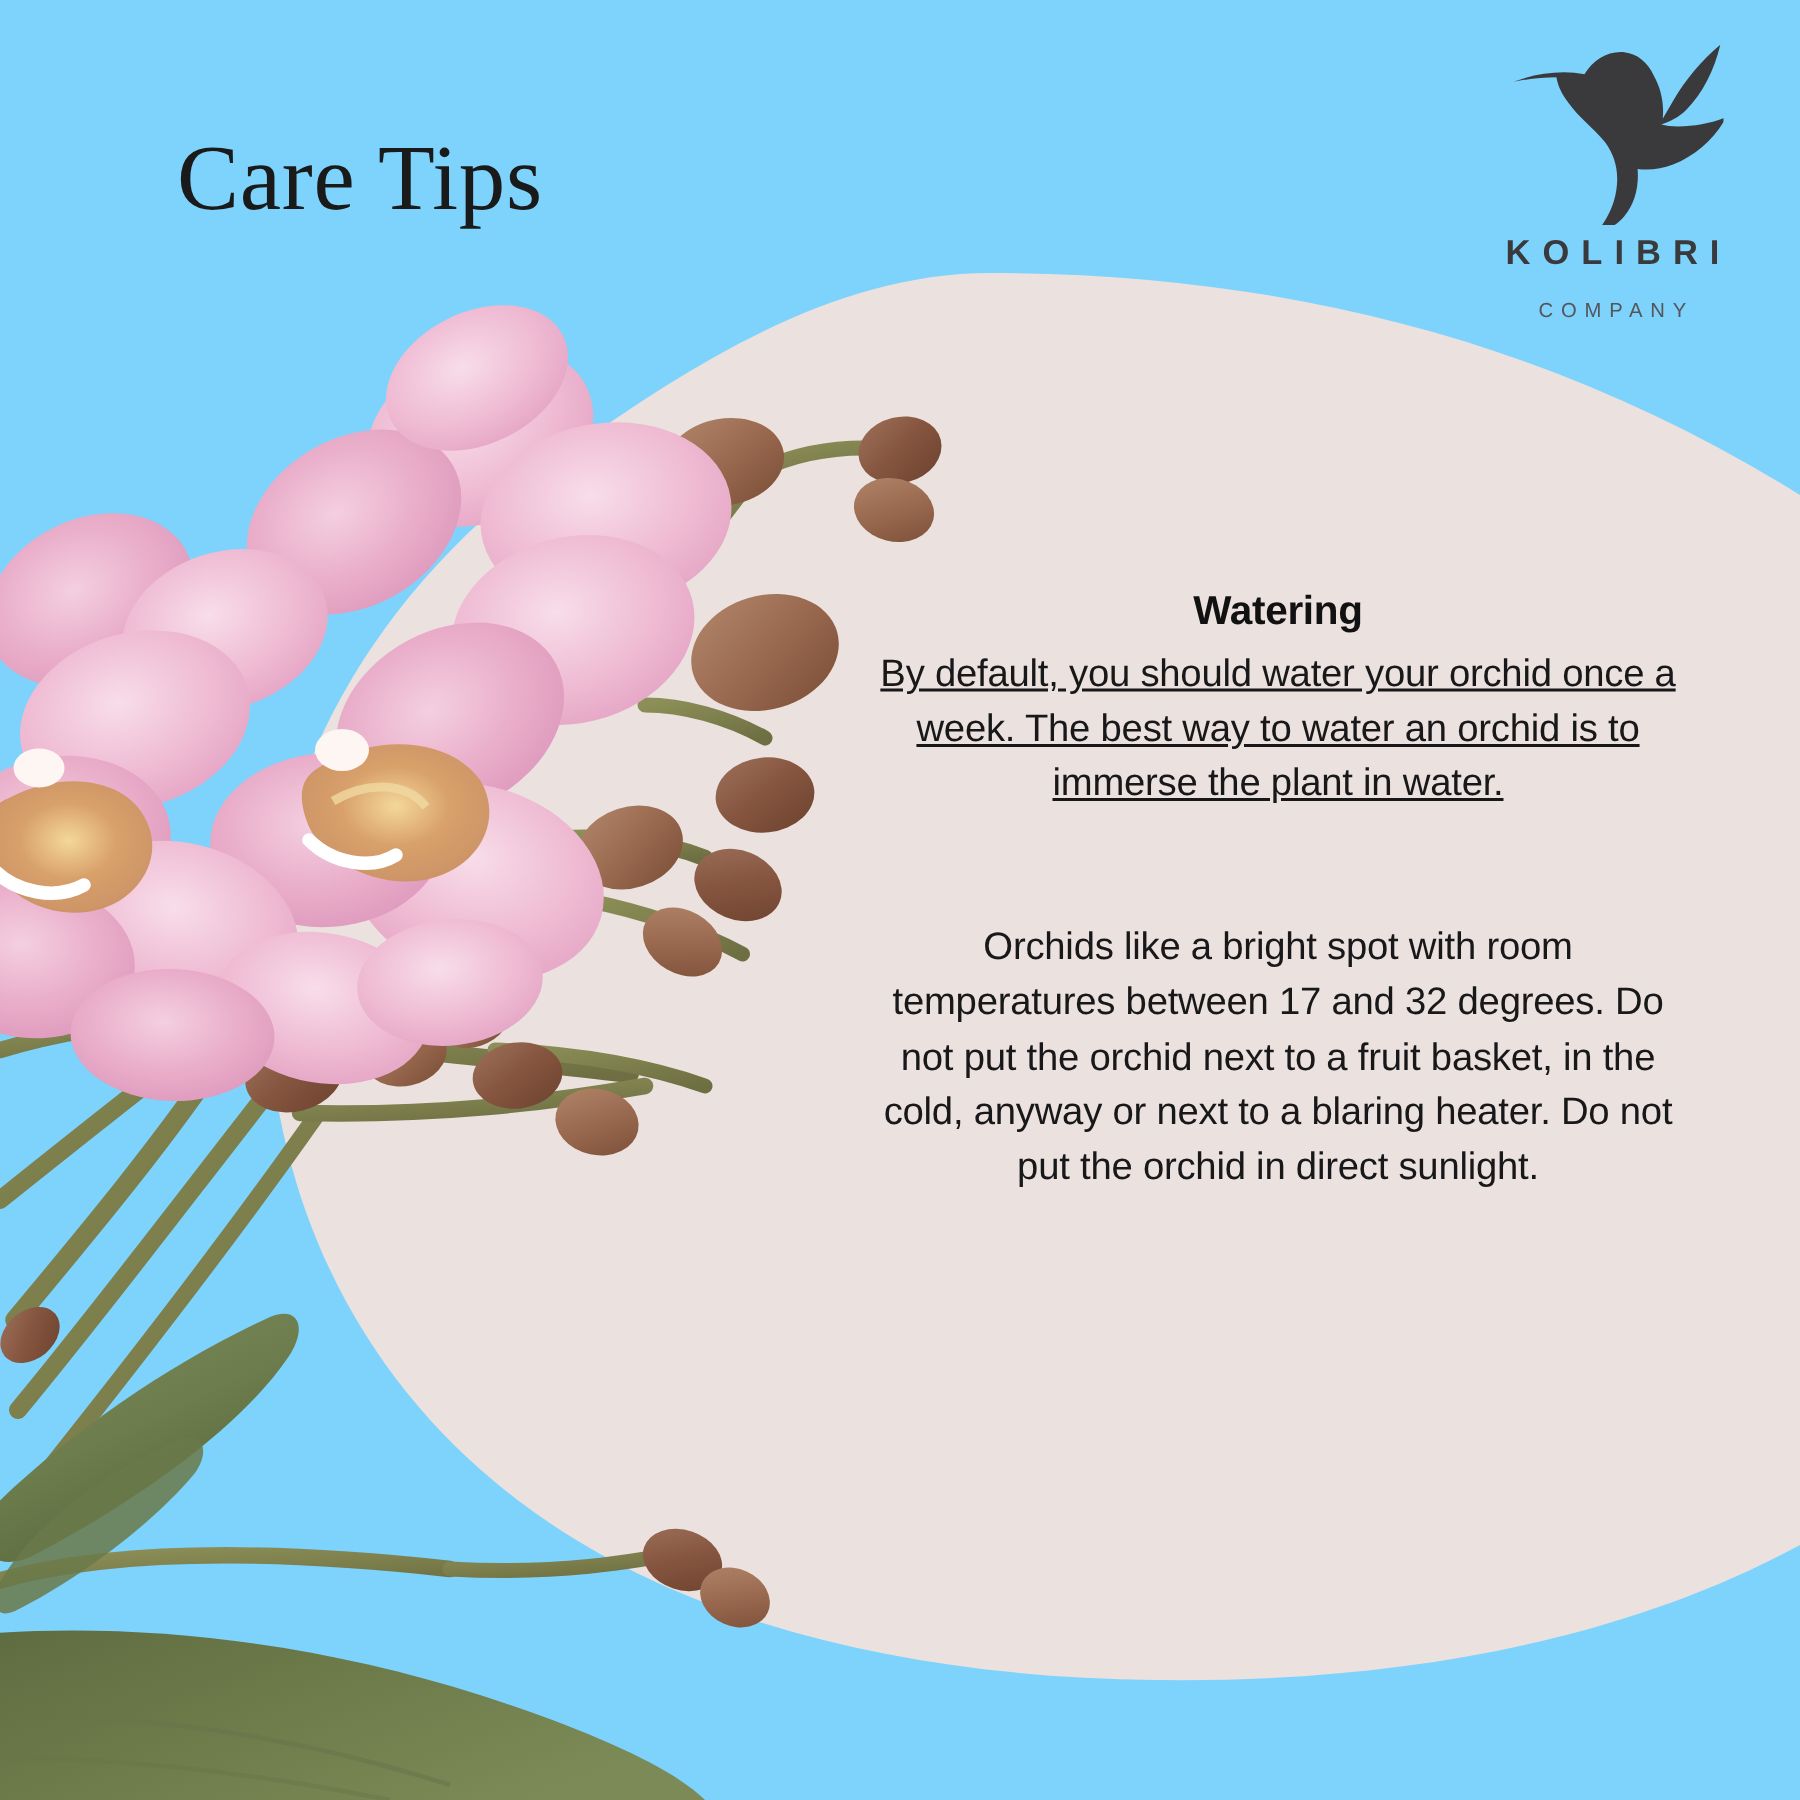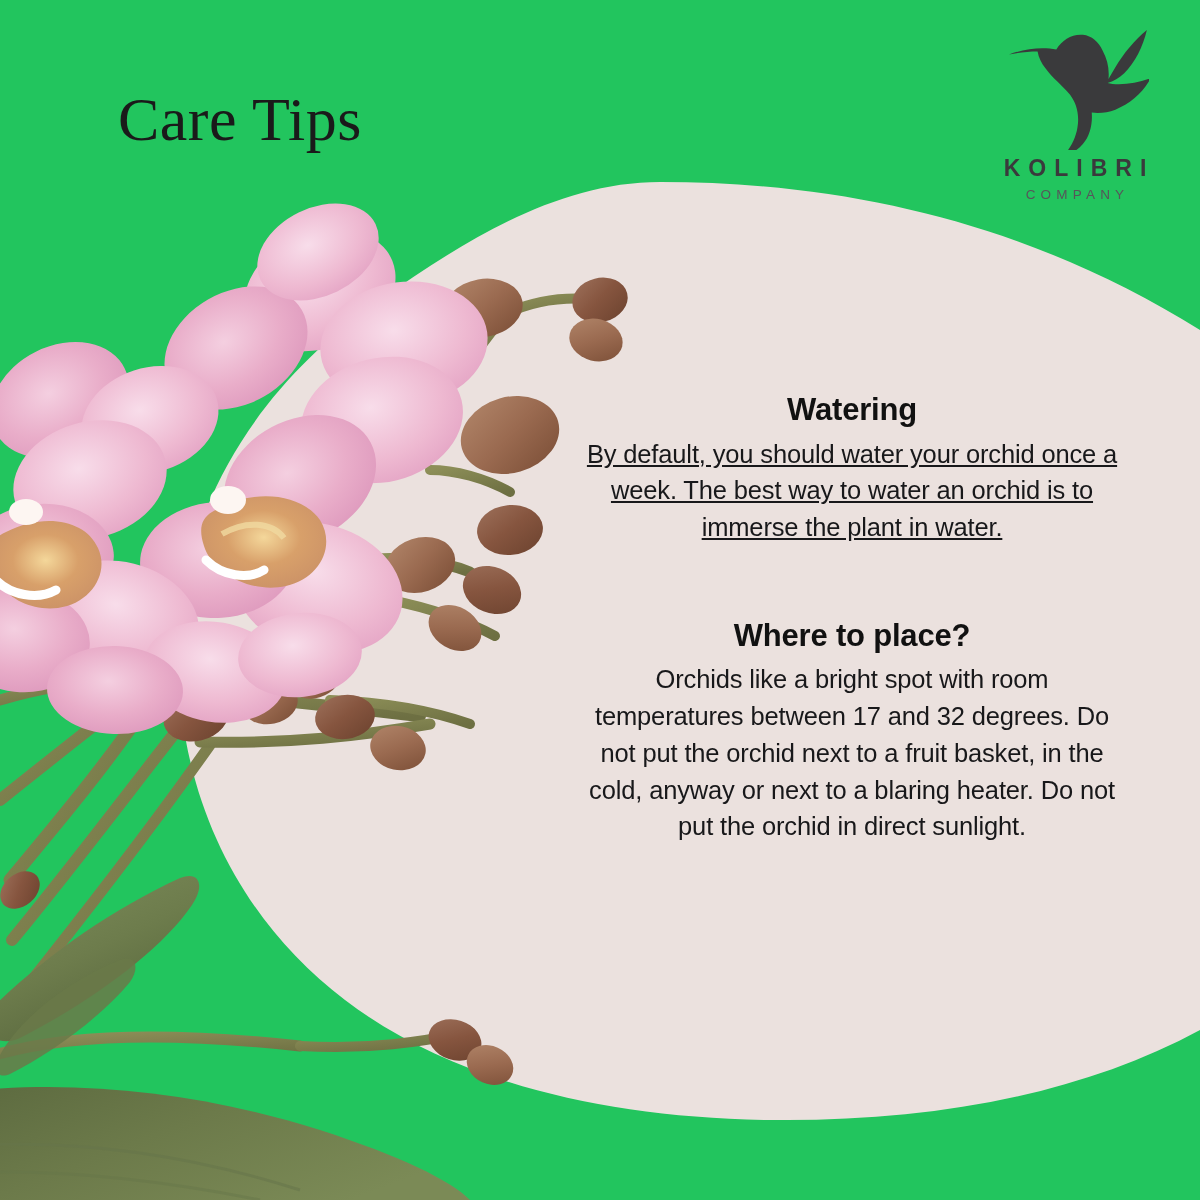--- a/index.html
+++ b/index.html
@@ -10,21 +10,21 @@
   body {
     width: 1200px;
     height: 1200px;
     font-family: "Liberation Sans", sans-serif;
     overflow: hidden;
   }
   #canvas {
     position: relative;
     width: 1200px;
     height: 1200px;
-    background: #22c55e;
+    background: #7dd3fc;
     overflow: hidden;
   }
 
   
   #blob-layer {
     position: absolute;
     left: 0; top: 0;
     width: 1200px; height: 1200px;
   }
 
@@ -73,39 +73,39 @@
     margin-top: 6px;
     text-indent: 8px;
     line-height: 1.05;
   }
   #logo-subtext {
     font-family: "Liberation Sans", sans-serif;
     font-size: 13.5px;
     font-weight: 400;
     letter-spacing: 5.2px;
     color: #56565a;
-    margin-top: 8px;
+    margin-top: 20px;
     text-indent: 5px;
     line-height: 1;
   }
 
   
   #content-column {
     position: absolute;
     left: 584px;
     top: 392px;
     width: 536px;
     text-align: center;
   }
   .tip-section + .tip-section {
     margin-top: 72px;
   }
   .tip-heading {
     font-family: "Liberation Sans", sans-serif;
-    font-size: 31px;
+    font-size: 27px;
     font-weight: 700;
     color: #111111;
     letter-spacing: -0.2px;
     line-height: 1.15;
     margin: 0 0 8px 0;
   }
   .tip-body {
     font-family: "Liberation Sans", sans-serif;
     font-size: 25.5px;
     font-weight: 400;
@@ -301,19 +301,18 @@
   </div>
 
   <div id="content-column">
 
     <section class="tip-section" id="tip-0">
       <h2 class="tip-heading">Watering</h2>
       <p class="tip-body">By default, you should water your orchid once a week. The best way to water an orchid is to immerse the plant in water.</p>
     </section>
 
     <section class="tip-section" id="tip-1">
-      <h2 class="tip-heading">Where to place?</h2>
       <p class="tip-body">Orchids like a bright spot with room temperatures between 17 and 32 degrees. Do not put the orchid next to a fruit basket, in the cold, anyway or next to a blaring heater. Do not put the orchid in direct sunlight.</p>
     </section>
 
   </div>
 
 </div>
 
 </body></html>

